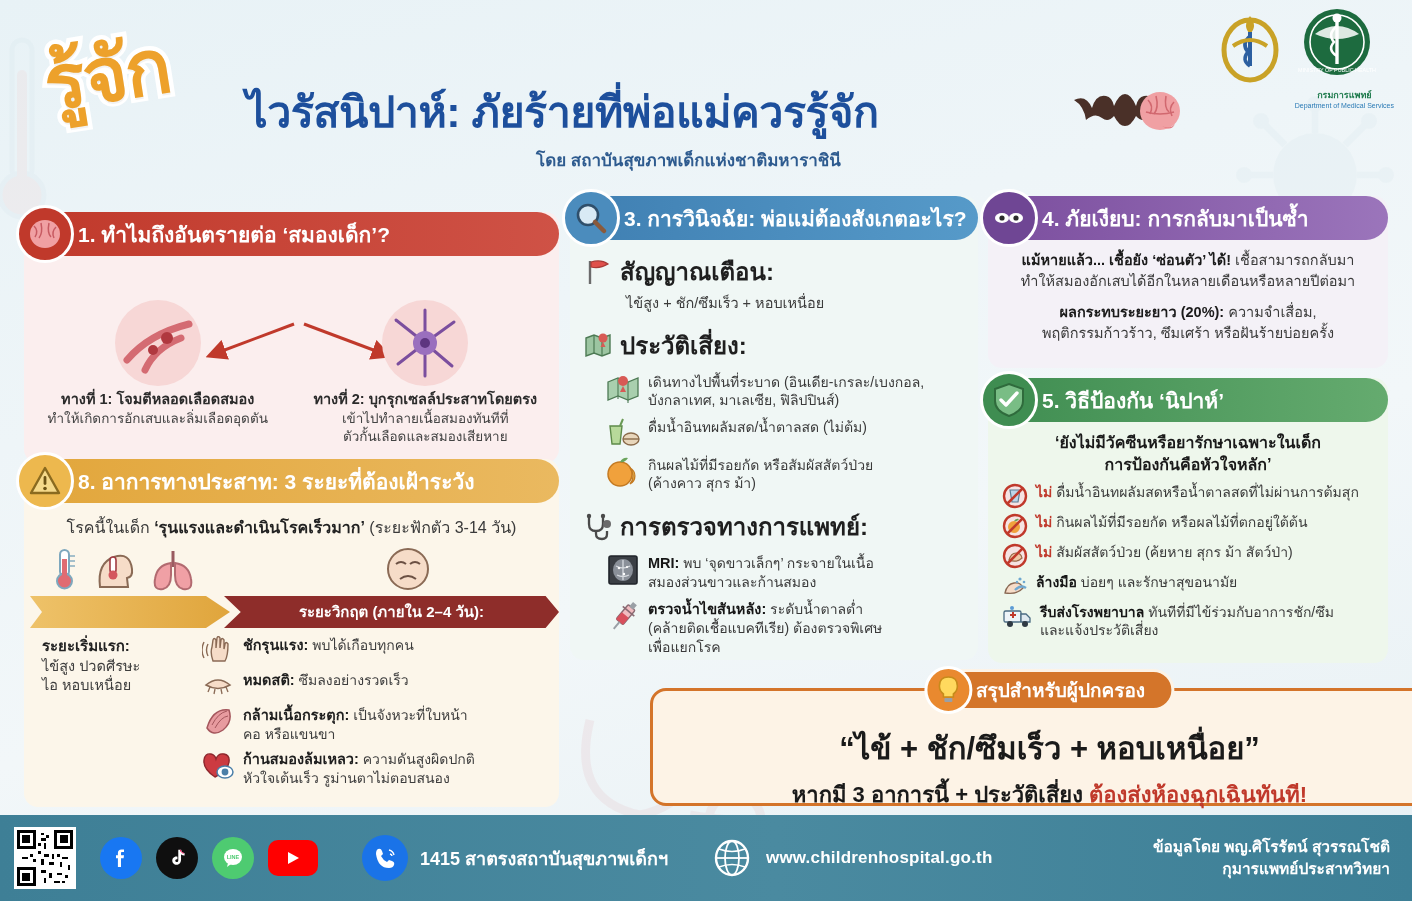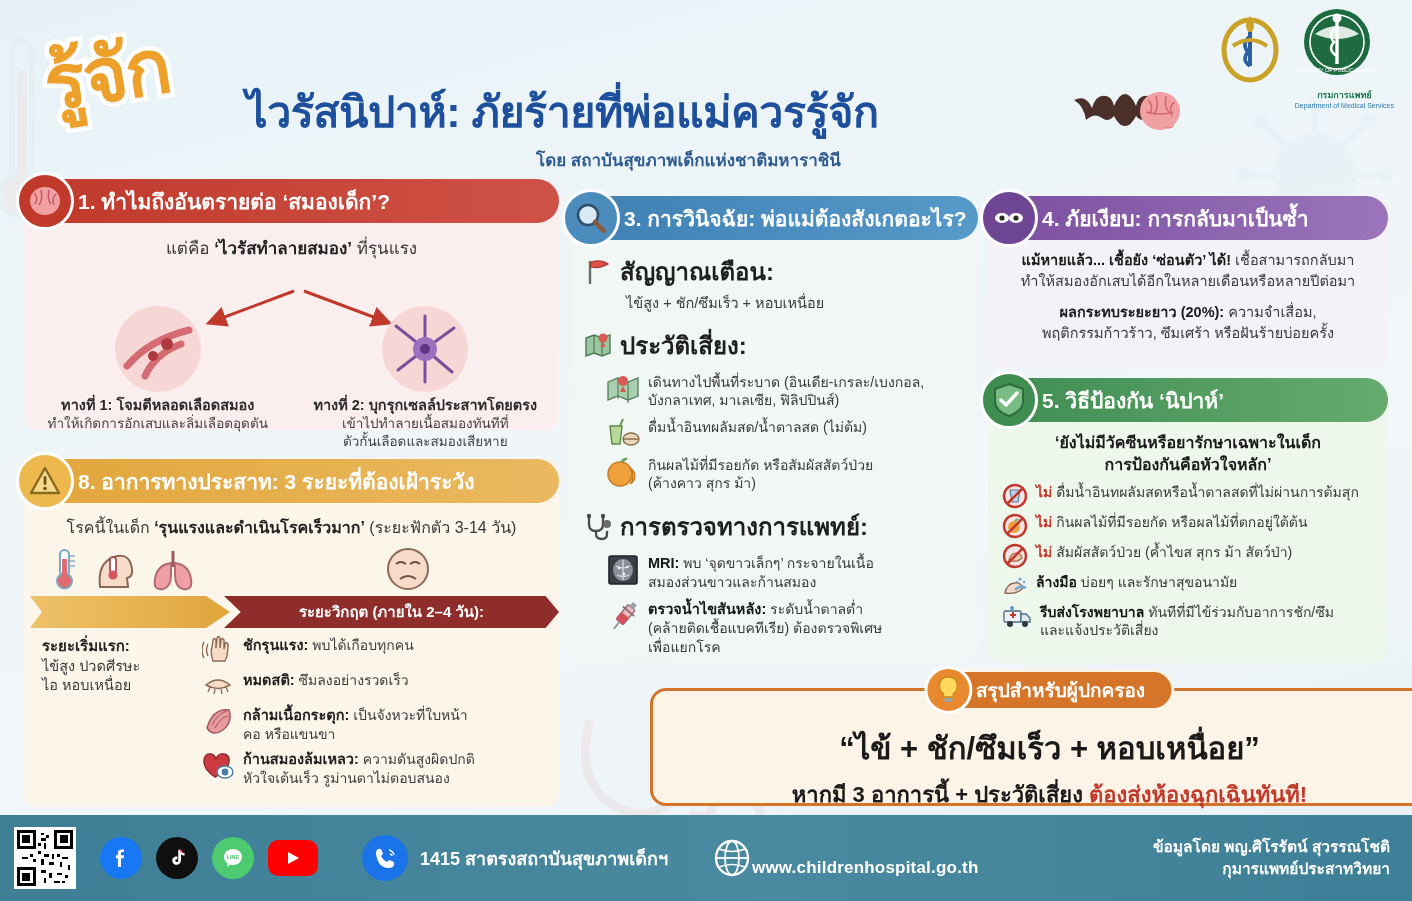--- a/index.html
+++ b/index.html
@@ -52,21 +52,21 @@
     color:#fff; font-size:21px; font-weight:bold; white-space:nowrap;
   }
   .hdr-badge {
     position:absolute; left:-8px; top:-7px;
     width:58px; height:58px; border-radius:50%;
     display:flex; align-items:center; justify-content:center;
     border:3px solid #fff;
   }
 
   
-  #p1 { left:24px; top:179px; width:535px; height:251px;
+  #p1 { left:24px; top:212px; width:535px; height:251px;
         background:#fbeeee; border-radius:14px; }
   #p1 .panel-hdr { background:linear-gradient(90deg,#c0392b,#cf5246); }
   #p1 .hdr-badge { background:#c0392b; }
   .p1-lead { text-align:center; font-size:17px; color:#3a3a3a; margin-top:14px; line-height:1.45; }
   .p1-lead b { color:#222; }
   .p1-routes { display:flex; justify-content:space-around; margin-top:4px; }
   .route { width:50%; text-align:center; font-size:13.5px; color:#444; line-height:1.35; padding:0 8px;}
   .route b { font-size:14.5px; color:#2b2b2b; }
   .circle-img { width:86px; height:86px; border-radius:50%; background:#f7d7d6; margin:0 auto 4px; position:relative; overflow:hidden; }
 
@@ -145,21 +145,21 @@
   .sum-l2 .red { color:#c0392b; }
 
   
   #footer { position:absolute; left:0; top:815px; width:1412px; height:86px;
     background:linear-gradient(90deg,#3e7f96,#4a8aa0 55%,#3d7f96); display:flex; align-items:center; }
   .qr { width:62px; height:62px; margin-left:14px; background:#fff; padding:3px; }
   .social { display:flex; gap:14px; margin-left:24px; align-items:center; }
   .soc { width:42px; height:42px; border-radius:50%; display:flex; align-items:center; justify-content:center; }
   .hot { display:flex; align-items:center; gap:12px; margin-left:44px; }
   .hot-txt { color:#fff; font-size:18px; font-weight:bold; white-space:nowrap; }
-  .site { display:flex; align-items:flex-end; margin-left:44px; }
+  .site { display:flex; align-items:center; gap:14px; margin-left:44px; }
   .site-txt { color:#fff; font-size:17px; font-weight:bold; letter-spacing:.2px; }
   .credit { margin-left:auto; margin-right:22px; color:#fff; text-align:right; font-size:15.5px; font-weight:bold; line-height:1.4;}
 </style>
 </head>
 <body>
 
 <div id="root">
 
   <svg class="bgdec" style="left:-10px;top:30px;" width="120" height="200">
     <rect x="22" y="10" width="20" height="140" rx="10" fill="none" stroke="#cfe0e6" stroke-width="5"></rect>
@@ -256,23 +256,20 @@
               <path d="M13 5 q2 10 -2 15"></path>
             <path d="M21 5 q-2 10 2 14"></path>
               <path d="M28 9 q-5 5 -2 11"></path>
           </g>
         </svg>
       </div>
       <span>1. ทำไมถึงอันตรายต่อ ‘สมองเด็ก’?</span>
     </div>
 
     <div class="p1-lead">
-      <div>
-        <span>แต่คือ </span><b>‘ไวรัสทำลายสมอง’</b><span> ที่รุนแรง</span>
-      </div>
     </div>
 
     <svg style="position:absolute;left:150px;top:108px;" width="250" height="42">
       <path d="M120 4 L40 34" stroke="#c0392b" stroke-width="3" fill="none" marker-end="url(#ah)"></path>
       <path d="M130 4 L210 34" stroke="#c0392b" stroke-width="3" fill="none" marker-end="url(#ah)"></path>
       <defs>
           <marker id="ah" markerWidth="7" markerHeight="7" refX="4" refY="3.5" orient="auto">
         <path d="M0 0 L7 3.5 L0 7 z" fill="#c0392b"></path>
           </marker>
         </defs>
@@ -587,21 +584,21 @@
       </svg>
       <div class="pt"><span class="no-word">ไม่</span><span> กินผลไม้ที่มีรอยกัด หรือผลไม้ที่ตกอยู่ใต้ต้น</span></div>
     </div>
 
     <div class="p5-item">
       <svg width="26" height="26" viewBox="0 0 26 26">
         <circle cx="13" cy="13" r="11" fill="#f6e3e3" stroke="#c0392b" stroke-width="2.4"></circle>
         <path d="M7 17 q2 -7 7 -7 q5 0 6 5 q-5 5 -13 2z" fill="#f0c9a8" stroke="#9a6a4a" stroke-width="1.2"></path>
         <line x1="5" y1="21" x2="21" y2="5" stroke="#c0392b" stroke-width="2.6"></line>
       </svg>
-      <div class="pt"><span class="no-word">ไม่</span><span> สัมผัสสัตว์ป่วย (ค้ำไขส สุกร ม้า สัตว์ป่า)</span></div>
+      <div class="pt"><span class="no-word">ไม่</span><span> สัมผัสสัตว์ป่วย (ค้ยหาย สุกร ม้า สัตว์ป่า)</span></div>
     </div>
 
     <div class="p5-item">
       <svg width="26" height="26" viewBox="0 0 26 26">
         <path d="M3 20 q2 -9 9 -10 q7 -1 9 5 q-6 7 -18 5z" fill="#f6dcc8" stroke="#8a6a55" stroke-width="1.3"></path>
         <path d="M13 17 q6 -6 11 -2" fill="none" stroke="#6fa8d0" stroke-width="2.4"></path>
         <g fill="#6fa8d0">
             <circle cx="18" cy="6" r="1.6"></circle>
             <circle cx="22" cy="9" r="1.3"></circle>
             <circle cx="15" cy="9" r="1.2"></circle>

